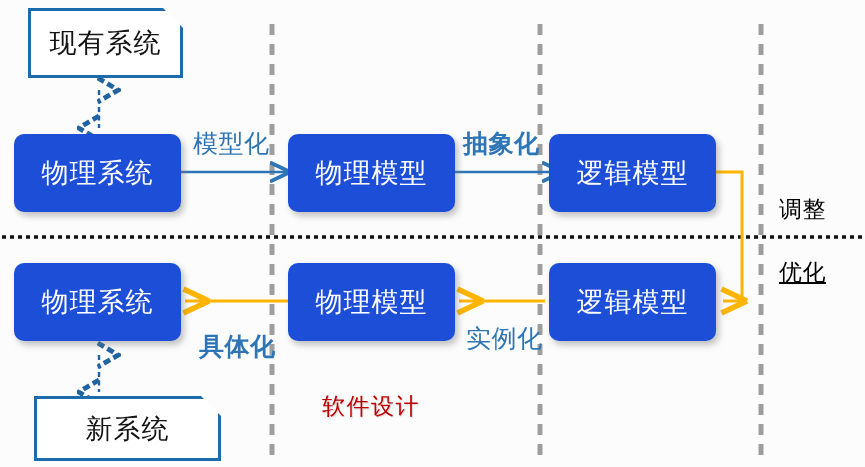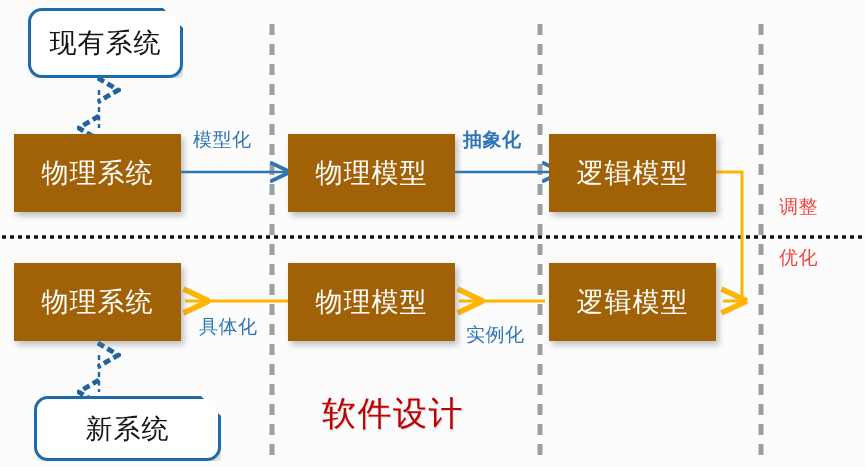--- a/index.html
+++ b/index.html
@@ -1,58 +1,58 @@
 <!DOCTYPE html>
 <html><head>
 <meta charset="utf-8">
 <style>
   html,body{margin:0;padding:0;background:#ffffff;}
   body{font-family:"DejaVu Sans","Liberation Sans",sans-serif;}
   #stage{position:relative;width:865px;height:467px;background:#fcfcfc;overflow:hidden;}
   #svgLayer{position:absolute;left:0;top:0;width:865px;height:467px;}
 
-  .node{position:absolute;box-sizing:border-box;display:flex;align-items:center;justify-content:center;border-radius:14px;}
+  .node{position:absolute;box-sizing:border-box;display:flex;align-items:center;justify-content:center;}
 
   .blue-box{
-    background:#a16207;
-    border-radius:0;
+    background:#1d4ed8;
+    border-radius:10px;
     color:#ffffff;
     font-size:27px;
     letter-spacing:1px;
     box-shadow:3px 4px 6px rgba(120,120,120,0.45);
   }
   .white-box{
     background:#ffffff;
     border:3px solid #1c6cac;
     color:#141414;
     font-size:27px;
     letter-spacing:1px;
     box-shadow:2px 3px 5px rgba(140,140,140,0.40);
     clip-path:polygon(0 0, calc(100% - 20px) 0, 100% 20px, 100% 100%, 0 100%);
   }
 
   .edge-label{
     position:absolute;
     color:#2e75b6;
-    font-size:19px;
+    font-size:25px;
     letter-spacing:0.5px;
     white-space:nowrap;
   }
   .phase-label{
     position:absolute;
     color:#c00000;
-    font-size:34px;
+    font-size:23px;
     letter-spacing:1.5px;
     white-space:nowrap;
     text-shadow:1px 1px 1px rgba(170,170,170,0.5);
   }
   .side-label{
     position:absolute;
-    color:#ef4444;
-    font-size:19px;
+    color:#000000;
+    font-size:23px;
     letter-spacing:0.5px;
     white-space:nowrap;
   }
 </style>
 </head>
 <body>
 
 <div id="stage">
 
   <svg id="svgLayer" viewBox="0 0 865 467">
@@ -120,22 +120,22 @@
   <div class="node white-box" style="left:34px;top:396px;width:187px;height:65px;">
     <span>新系统</span>
   </div>
 
   <div class="edge-label" style="left:193px;top:127px;">模型化</div>
 
   <div class="edge-label" style="left:463px;top:127px;font-weight:bold;">抽象化</div>
 
   <div class="edge-label" style="left:466px;top:314px;margin-top:8px;">实例化</div>
 
-  <div class="edge-label" style="left:199px;top:314px;">具体化</div>
+  <div class="edge-label" style="left:199px;top:330px;font-weight:bold;">具体化</div>
 
   <div class="side-label" style="left:779px;top:194px;">调整</div>
 
-  <div class="side-label" style="left:779px;top:245px;">优化</div>
+  <div class="side-label" style="left:779px;top:257px;text-decoration:underline;">优化</div>
 
   <div class="phase-label" style="left:322px;top:391px;">软件设计</div>
 
 
 </div>
 
 </body></html>

